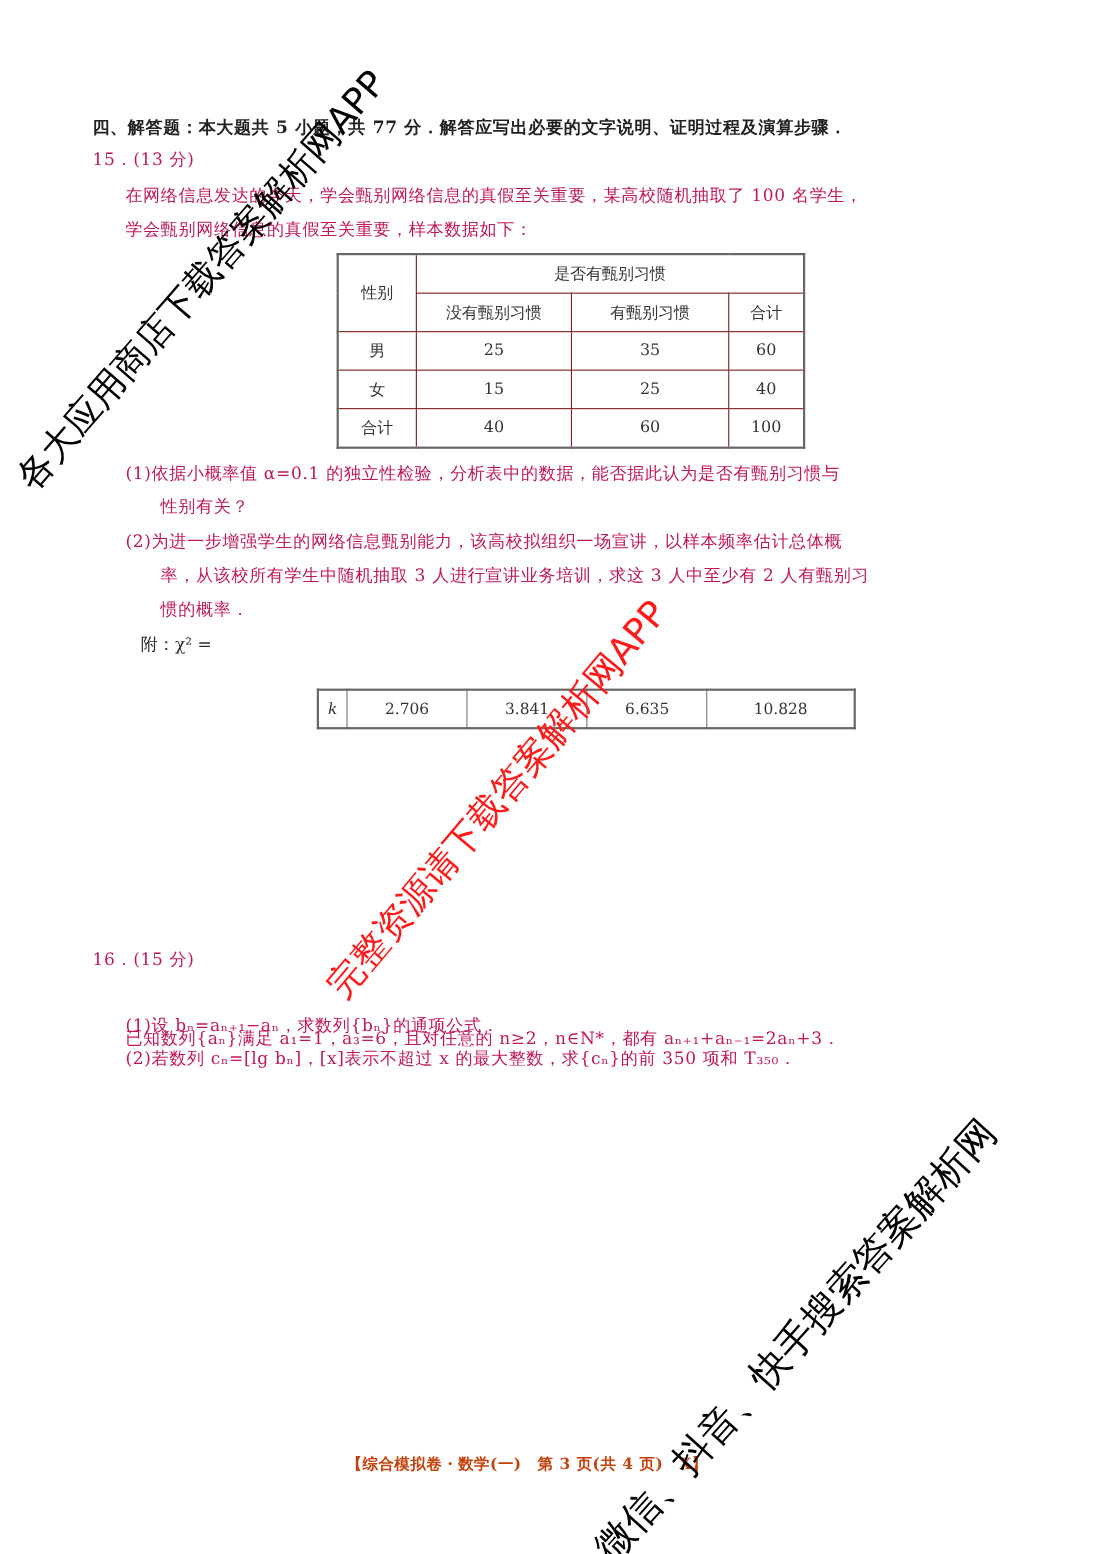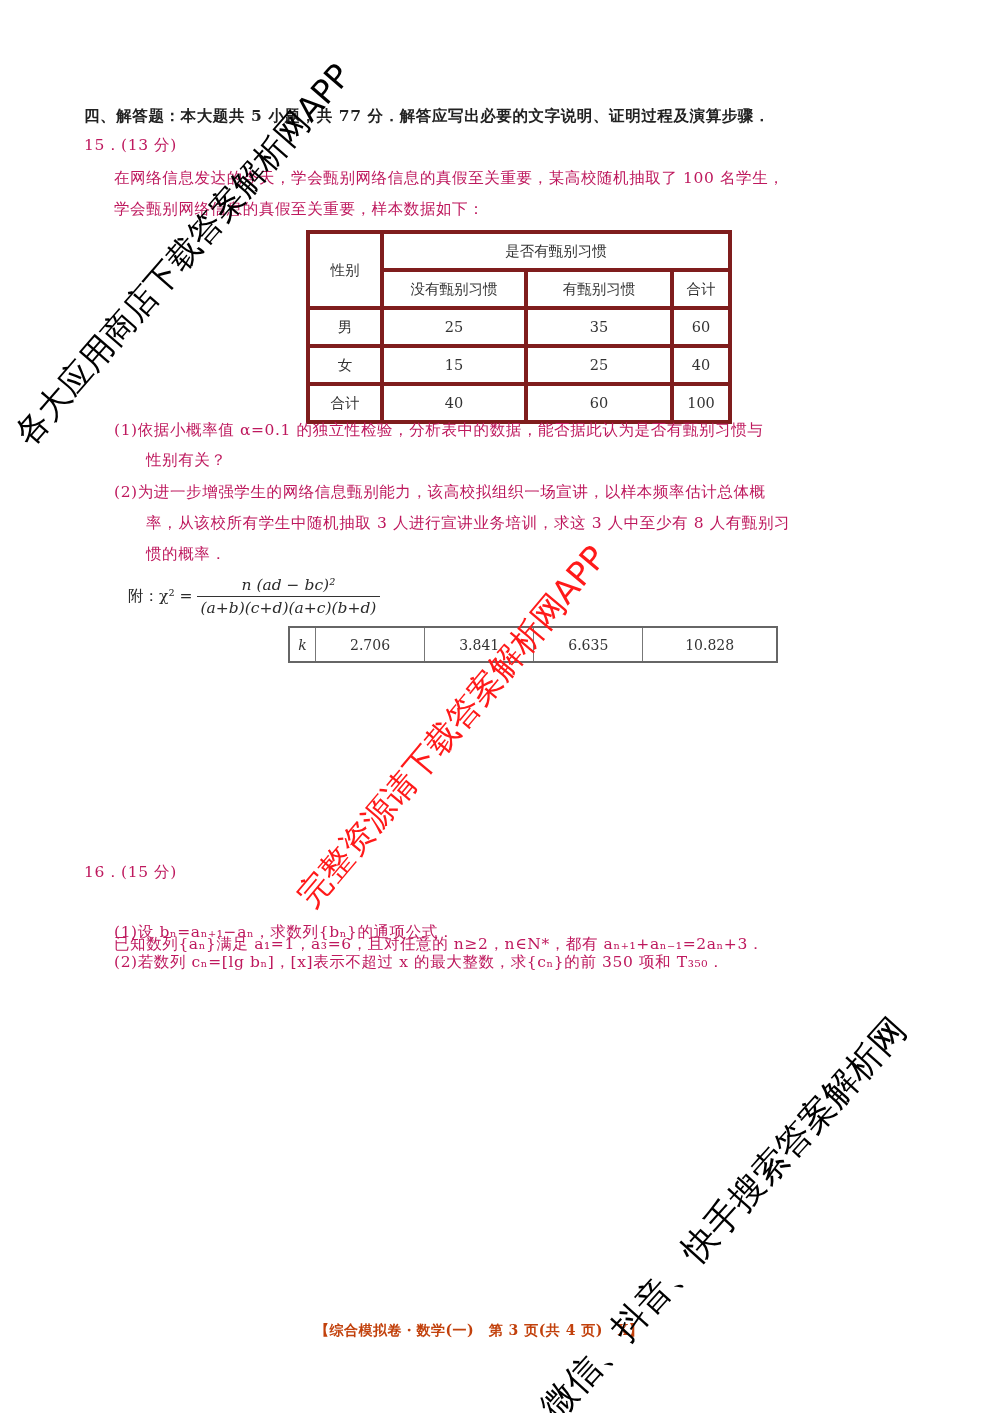--- a/index.html
+++ b/index.html
@@ -10,21 +10,21 @@
   }
   .line { position:absolute; font-size:15.5px; white-space:nowrap; letter-spacing:0.6px; color:#be185d; }
   .bold { font-weight:bold; color:#222; }
   .it { font-style:italic; }
 
   
   table.t1 {
     position:absolute; left:306px; top:230px; width:426px; border-collapse:collapse;
     border:2px solid #666; font-size:14.5px; color:#333;
   }
-  table.t1 td { border:4px solid #7f1d1d; text-align:center; height:34px; padding:0; }
+  table.t1 td { border:1px solid #7f1d1d; text-align:center; height:34px; padding:0; }
   table.t1 td.hdr { height:34px; }
 
   
   table.t2 {
     position:absolute; left:288px; top:626px; width:490px; border-collapse:collapse;
     border:2px solid #666; font-size:14px; color:#333;
   }
   table.t2 td { border:1px solid #777; text-align:center; height:33px; padding:0; }
 
   
@@ -80,29 +80,25 @@
     <td>40</td>
     <td>60</td>
     <td>100</td>
   </tr>
 </tbody>
   </table>
 
 <div class="line" style="left:114px; top:420px;">(1)依据小概率值 α=0.1 的独立性检验，分析表中的数据，能否据此认为是否有甄别习惯与</div>
 <div class="line" style="left:146px; top:450px;">性别有关？</div>
 <div class="line" style="left:114px; top:482px;">(2)为进一步增强学生的网络信息甄别能力，该高校拟组织一场宣讲，以样本频率估计总体概</div>
-<div class="line" style="left:146px; top:513px;">率，从该校所有学生中随机抽取 3 人进行宣讲业务培训，求这 3 人中至少有 8 人有甄别习</div>
+<div class="line" style="left:146px; top:513px;">率，从该校所有学生中随机抽取 3 人进行宣讲业务培训，求这 3 人中至少有 2 人有甄别习</div>
 <div class="line" style="left:146px; top:544px;">惯的概率．</div>
 
 <div class="formula">
   <span>附：χ² =</span>
-  <span class="frac">
-    <span class="num">n (ad − bc)²</span>
-    <span class="den">(a+b)(c+d)(a+c)(b+d)</span>
-  </span>
 </div>
 
 <table class="t2">
   <tbody>
   <tr>
     <td class="it">k</td>
     <td>2.706</td>
     <td>3.841</td>
     <td>6.635</td>
     <td>10.828</td>

